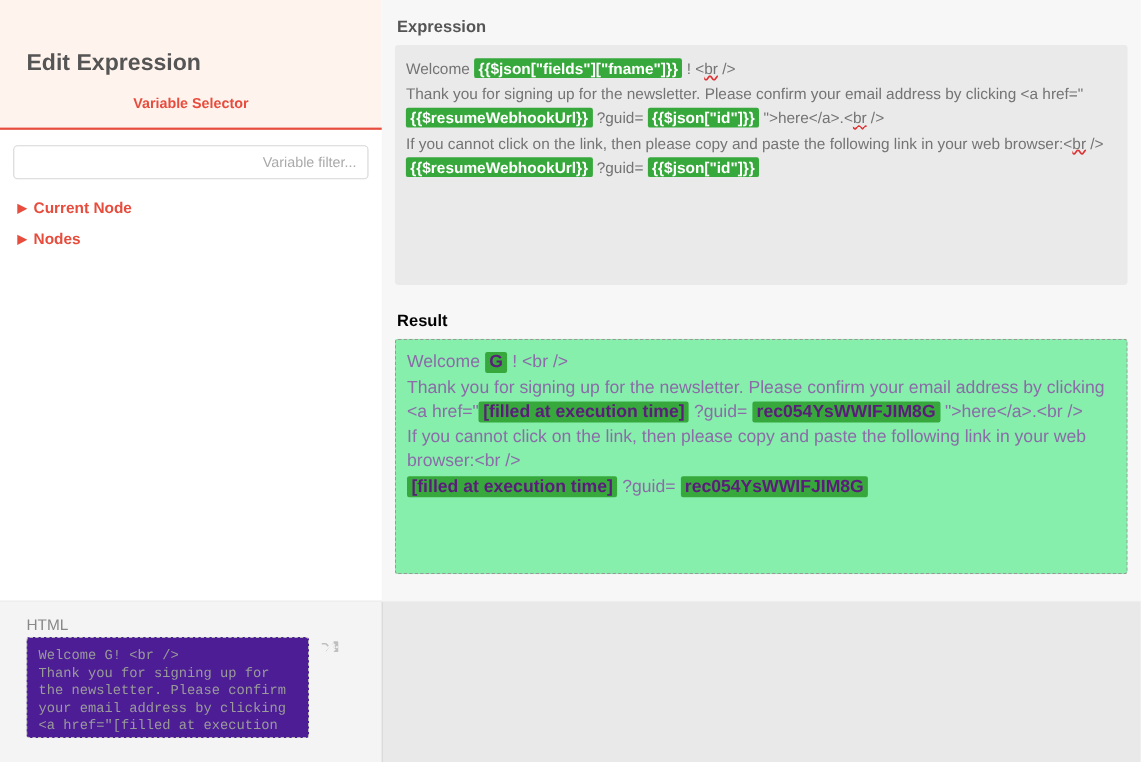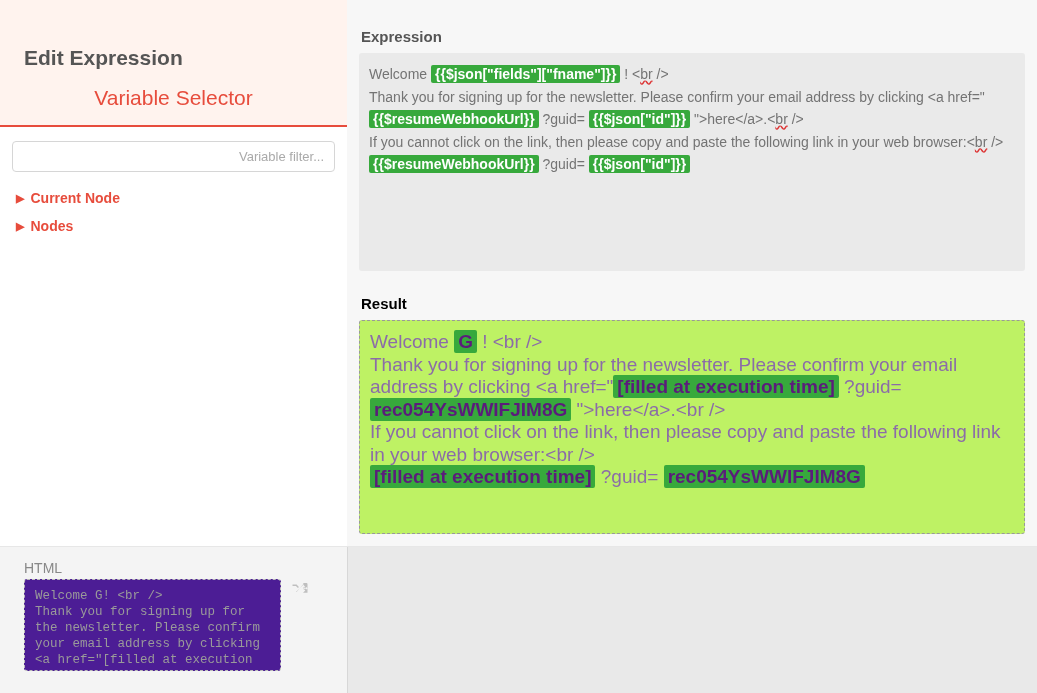--- a/index.html
+++ b/index.html
@@ -14,21 +14,21 @@
   }
   .left-header {
     padding: 14px 24px 10px 24px;
     background: #fff3ee;
     border-bottom: 1px solid #b0b0b033;
   }
   .left-header h2 {
     font-size: 21px; font-weight: 600; color: #555; margin-bottom: 12px; margin-top: 32px;
   }
   .var-selector-title {
-    text-align: center; font-size: 21px; font-weight: 400; color: #e74c3c;
+    text-align: center; font-size: 13px; font-weight: 700; color: #e74c3c;
     padding: 4px 0 6px 0;
   }
   .left-header { position: relative; }
   .accent-line {
     position: absolute; left: 0; right: 0; bottom: -1px; height: 2px;
     background: #e74c3c;
   }
   .filter-wrap { padding: 14px 12px 6px 12px; }
   .filter-input {
     width: 100%; height: 31px; border: 1px solid #d6d6d6; border-radius: 4px;
@@ -37,38 +37,38 @@
   .filter-input::placeholder { color: #aaa; }
   .tree { padding: 6px 12px 0 12px; }
   .tree-item {
     display: flex; align-items: center; gap: 6px; padding: 6px 4px;
     font-size: 14px; font-weight: 600; color: #e74c3c; cursor: pointer;
   }
   .caret { font-size: 11px; color: #e74c3c; }
 
   .right-pane {
     flex: 1; padding: 14px 12px 12px 12px; display: flex; flex-direction: column;
-    overflow: hidden; background: #f7f7f7; justify-content: flex-end;
+    overflow: hidden; background: #f7f7f7;
   }
   .section-title { font-size: 15px; font-weight: 600; color: #555; margin: 2px 0 8px 2px; }
   .expr-box {
     width: 100%; height: 218px; background: #eaeaea; border-radius: 3px;
     padding: 10px 10px; font-size: 14px; line-height: 22.5px; color: #747474;
     overflow: auto; word-break: break-word;
   }
   .token {
     display: inline; background: #37a93c; color: #fff; font-weight: 700;
     border-radius: 2px; padding: 1px 4px 1px 4px;
   }
   .sp-und { text-decoration: underline wavy #d33; text-decoration-skip-ink: none; }
 
   .result-title { font-size: 15px; font-weight: 600; color: #000000; margin: 24px 0 8px 2px; }
   .result-box {
-    width: 100%; height: 214px; background: #bef264; border: 1px dashed #999;
-    border-radius: 3px; padding: 10px 10px; font-size: 19px; line-height: 22.5px;
+    width: 100%; height: 214px; background: #86efac; border: 1px dashed #999;
+    border-radius: 3px; padding: 10px 10px; font-size: 16px; line-height: 22.5px;
     color: #8b6ca8; overflow: auto; word-break: break-word;
   }
   .rtoken {
     display: inline; background: #37a93c; color: #5b1c7b; font-weight: 700;
     border-radius: 2px; padding: 1px 4px;
   }
 
   
   .bg {
     position: absolute; left: 0; top: 547px; width: 1037px; height: 146px;

